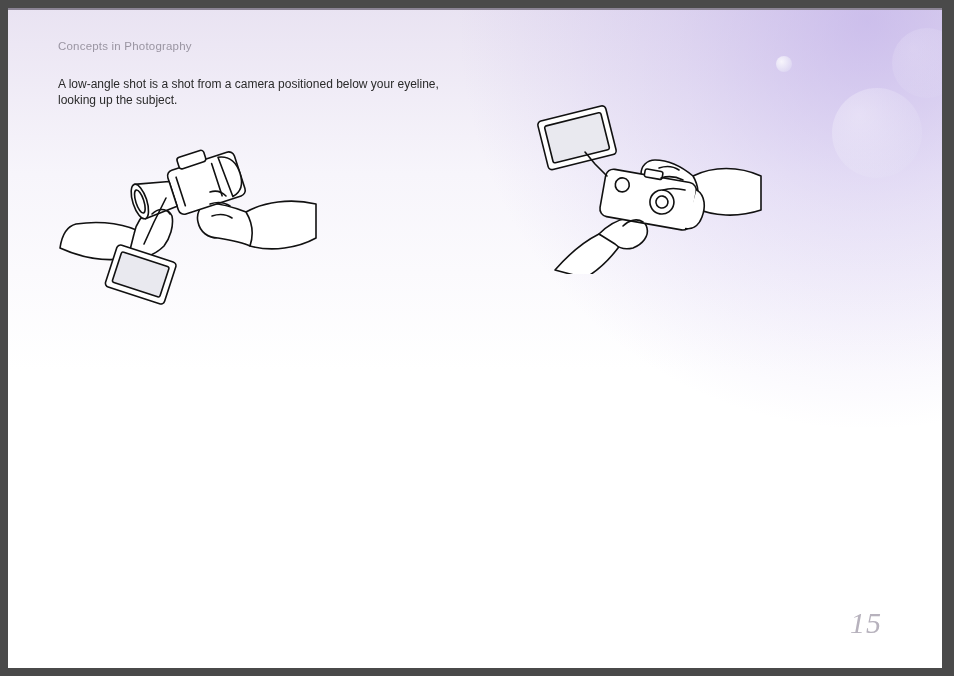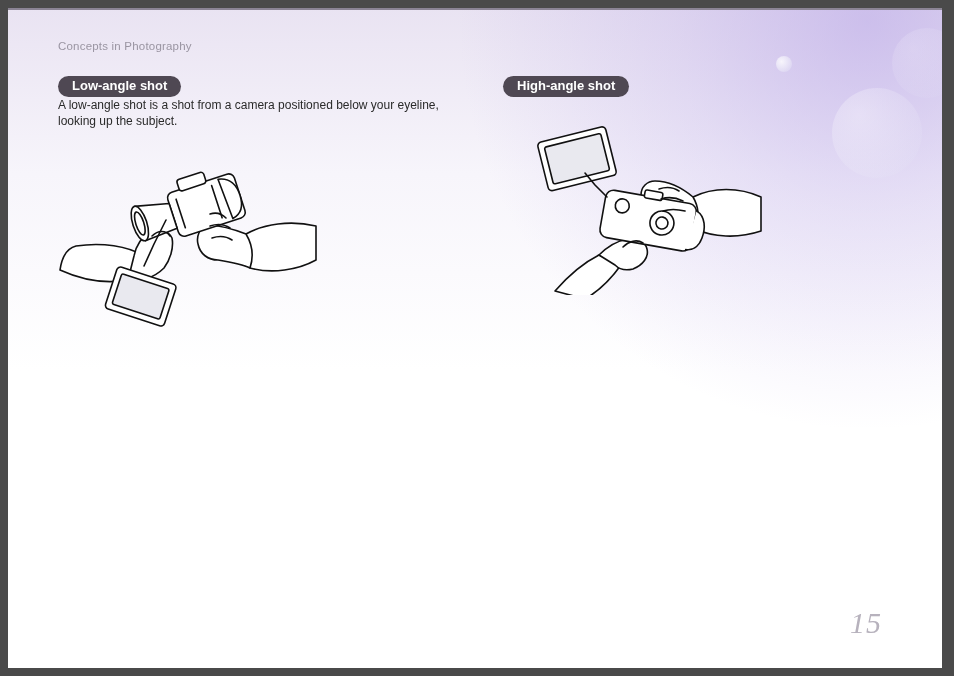--- a/index.html
+++ b/index.html
@@ -123,21 +123,20 @@
 
     <div class="deco-circle c1"></div>
     <div class="deco-circle c2"></div>
     <div class="deco-circle c3"></div>
 
     <div class="section-label">Concepts in Photography</div>
 
     <div class="columns">
 
       <div class="col">
-        <span class="pill">Low-angle shot</span>
         <div class="body">A low-angle shot is a shot from a camera positioned below your eyeline, looking up the subject.</div>
 
         <div class="illus">
           
           <svg viewBox="0 0 260 180">
             <g fill="#ffffff" stroke="#111" stroke-width="1.6" stroke-linejoin="round" stroke-linecap="round">
 
               <path d="M258 78 C 232 72 206 76 188 86 L 192 120 C 214 126 240 122 258 112 Z"></path>
 
               <path d="M188 86 C 172 80 158 76 148 78 C 142 80 138 88 140 96 C 142 106 150 112 160 112 C 172 114 184 116 192 120 C 196 108 194 96 188 86 Z"></path>
@@ -171,21 +170,20 @@
               <path d="M172 80 C 166 76 158 76 152 78" fill="none"></path>
               <path d="M174 92 C 168 88 160 88 154 90" fill="none"></path>
 
               <path d="M94 88 C 100 82 108 82 112 88" fill="none"></path>
             </g>
           </svg>
         </div>
       </div>
 
       <div class="col">
-        <span class="pill">High-angle shot</span>
 
         <div class="illus">
           
           <svg viewBox="0 0 260 180">
             <g fill="#ffffff" stroke="#111" stroke-width="1.6" stroke-linejoin="round" stroke-linecap="round">
 
               <path d="M258 116 C 234 124 210 122 192 114 L 190 82 C 210 72 236 72 258 82 Z"></path>
 
               <path d="M190 82 C 178 72 164 66 152 66 C 144 66 138 72 138 80 C 138 90 146 98 156 102 C 168 106 180 110 192 114 C 196 104 196 92 190 82 Z"></path>
 

